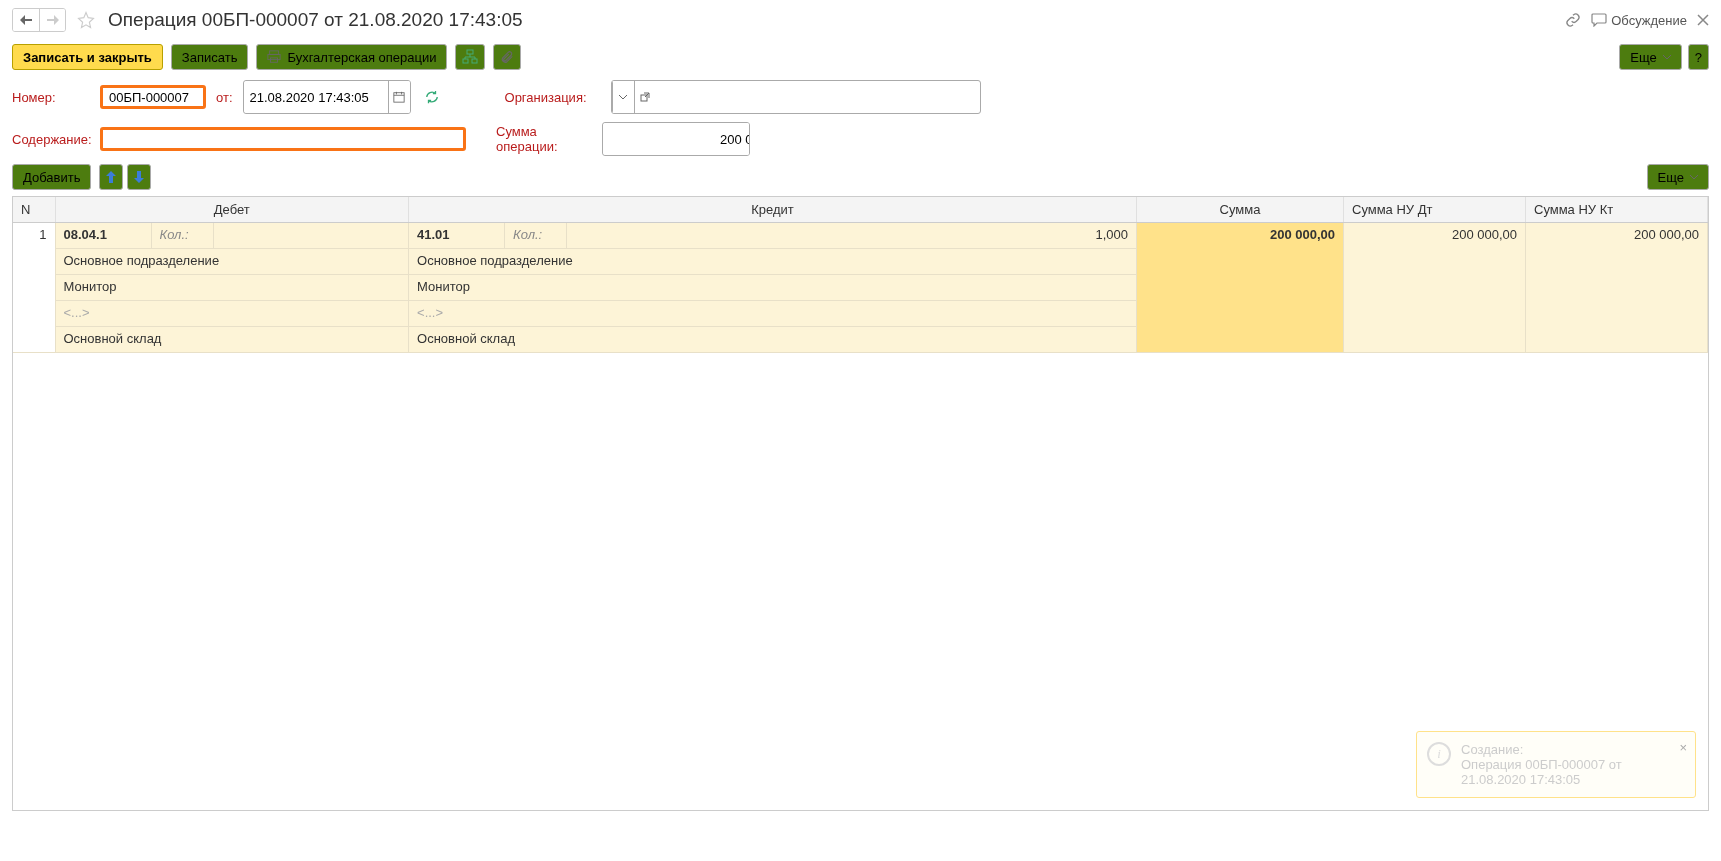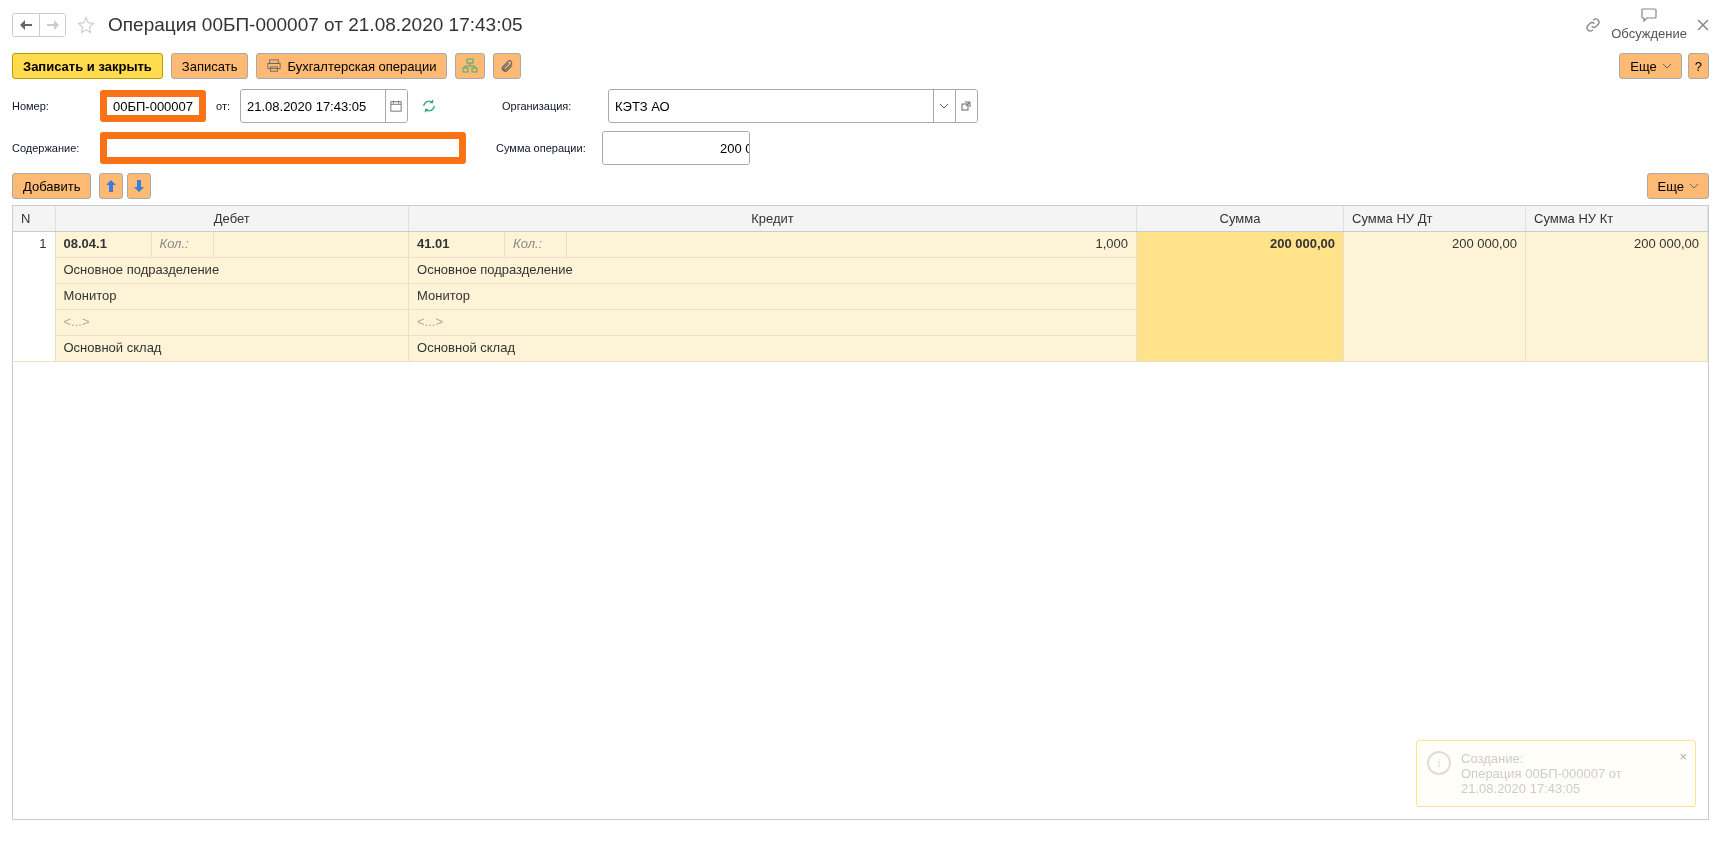--- a/index.html
+++ b/index.html
@@ -5,30 +5,30 @@
 * { box-sizing: border-box; margin: 0; padding: 0; }
 body { font-family: Arial, sans-serif; font-size: 13px; color: #333; background: #fff; padding: 8px 12px; }
 .header { display: flex; align-items: center; justify-content: space-between; margin-bottom: 12px; }
 .header-left { display: flex; align-items: center; gap: 4px; }
 .nav-group { display: flex; border: 1px solid #ccc; border-radius: 3px; overflow: hidden; }
 .nav-btn { width: 26px; height: 22px; display: flex; align-items: center; justify-content: center; background: #fff; border: none; cursor: pointer; }
 .nav-btn + .nav-btn { border-left: 1px solid #ccc; }
 .star-btn { width: 24px; height: 24px; display: flex; align-items: center; justify-content: center; cursor: pointer; margin-left: 4px; }
 .page-title { font-size: 19px; font-weight: normal; margin-left: 6px; }
 .header-right { display: flex; align-items: center; gap: 10px; }
-.icon-btn { background: none; border: none; cursor: pointer; display: flex; align-items: center; gap: 4px; font-size: 13px; color: #555; flex-direction: column; }
+.icon-btn { background: none; border: none; cursor: pointer; display: flex; align-items: center; gap: 4px; font-size: 13px; color: #555; }
 .toolbar { display: flex; align-items: center; gap: 8px; margin-bottom: 10px; }
 .toolbar-left { display: flex; gap: 8px; flex: 1; }
 .toolbar-right { display: flex; gap: 6px; }
-.btn { background: #fdba74; border: 1px solid #aaa; border-radius: 3px; padding: 4px 10px; font-size: 13px; cursor: pointer; display: flex; align-items: center; gap: 6px; height: 26px; }
+.btn { background: #4d7c0f; border: 1px solid #aaa; border-radius: 3px; padding: 4px 10px; font-size: 13px; cursor: pointer; display: flex; align-items: center; gap: 6px; height: 26px; }
 .btn-primary { background: #ffdb4d; border-color: #b8a000; font-weight: bold; }
 .btn-icon { padding: 4px 6px; }
 .form-row { display: flex; align-items: center; gap: 10px; margin-bottom: 8px; }
-.form-label { font-size: 11px; color: #0f172a; }
-.input { border: 7px solid #f97316; border-radius: 3px; padding: 3px 6px; font-size: 13px; height: 32px; background: #fff; }
+.form-label { font-size: 13px; color: #b91c1c; }
+.input { border: 3px solid #f97316; border-radius: 3px; padding: 3px 6px; font-size: 13px; height: 24px; background: #fff; }
 .input-group { display: flex; align-items: center; border: 1px solid #aaa; border-radius: 3px; height: 34px; overflow: hidden; }
 .input-group .input { border: none; height: 100%; }
 .input-group-btn { width: 22px; height: 100%; border: none; border-left: 1px solid #aaa; background: #fff; cursor: pointer; display: flex; align-items: center; justify-content: center; }
 .table-toolbar { display: flex; justify-content: space-between; align-items: center; margin-bottom: 6px; }
 .table-toolbar-left { display: flex; gap: 8px; }
 .arrow-group { display: flex; gap: 4px; }
 .table-container { border: 1px solid #ccc; height: 615px; overflow: auto; position: relative; }
 table { width: 100%; border-collapse: collapse; font-size: 13px; }
 thead th { text-align: left; background: #f4f4f4; border-bottom: 1px solid #ccc; padding: 5px 8px; font-weight: normal; border-right: 1px solid #e0e0e0; }
 thead th.bold { font-weight: normal; text-align: center; }
@@ -143,21 +143,20 @@
     </button>
   </div>
   <button class="icon-btn" style="margin-left:4px">
     <svg width="14" height="14" viewBox="0 0 16 16">
         <path d="M2 8a6 6 0 0110-4M14 8a6 6 0 01-10 4" fill="none" stroke="#3a7" stroke-width="1.5"></path>
         <path d="M12 1v3H9M4 15v-3h3" fill="none" stroke="#3a7" stroke-width="1.5"></path>
       </svg>
   </button>
   <span class="form-label" style="margin-left:56px;width:96px">Организация:</span>
   <div class="input-group" style="width:370px">
-    <input class="input" style="flex: 1 1 0%;" value="КЭТЗ АО">
     <button class="input-group-btn">
       <svg width="8" height="5" viewBox="0 0 8 5">
           <path d="M0 0l4 4 4-4" fill="none" stroke="#666"></path>
         </svg>
     </button>
     <button class="input-group-btn">
       <svg width="10" height="10" viewBox="0 0 10 10">
           <rect x="1" y="3" width="6" height="6" fill="none" stroke="#666"></rect>
           <path d="M4 1h5v5M9 1L5 5" fill="none" stroke="#666"></path>
         </svg>

